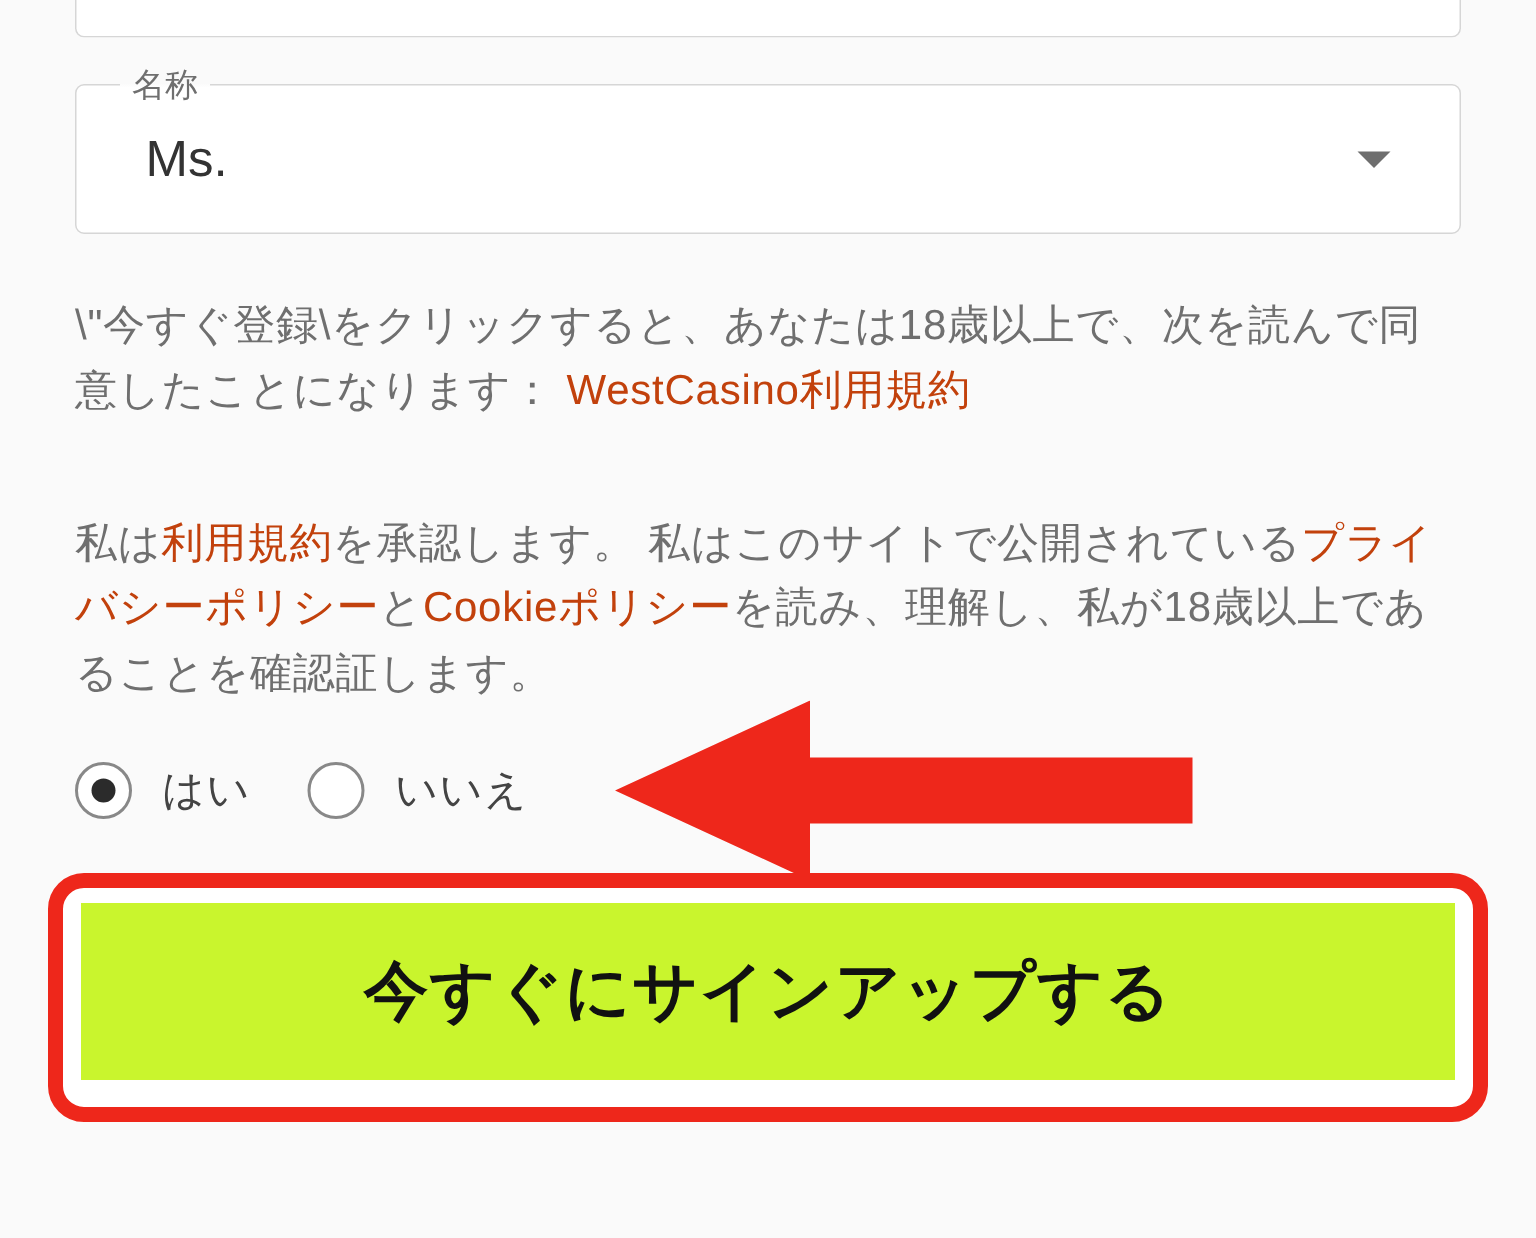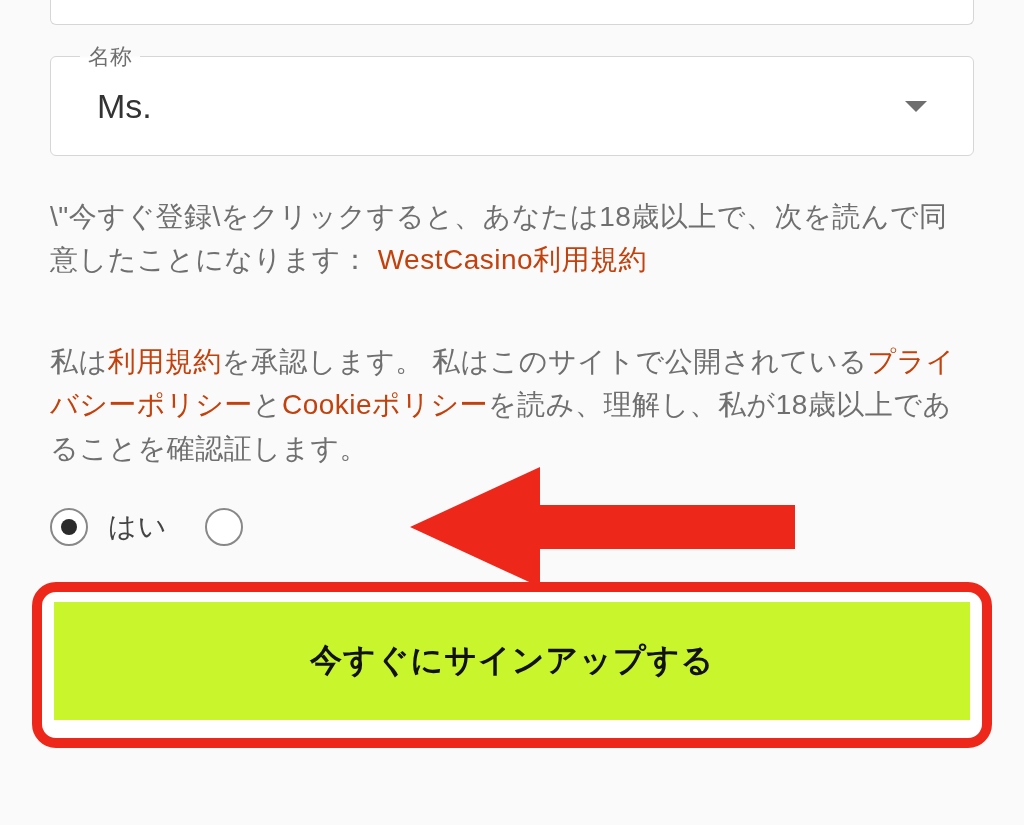--- a/index.html
+++ b/index.html
@@ -140,21 +140,21 @@
     background: #fff;
   }
   .signup-btn {
     width: 100%;
     height: 124px;
     background: #c9f52d;
     border: none;
     display: flex;
     align-items: center;
     justify-content: center;
-    font-size: 32px;
+    font-size: 43px;
     font-weight: 700;
     color: #111;
     letter-spacing: 1px;
     cursor: pointer;
     border-bottom: 6px solid #fff;
   }
 </style>
 </head>
 <body>
 
@@ -173,20 +173,21 @@
 </p>
 
 <p class="para2">
   <span>私は</span><span class="link">利用規約</span><span>を承認します。 私はこのサイトで公開されている</span><span class="link">プライバシーポリシー</span><span>と</span><span class="link">Cookieポリシー</span><span>を読み、理解し、私が18歳以上であることを確認証します。</span>
 </p>
 
 <div class="radio-row">
   <span class="radio checked"></span>
   <span class="radio-label">はい</span>
   <span class="radio"></span>
+  <span class="radio-label">いいえ</span>
 </div>
 
 <svg class="arrow" width="390" height="120">
   <polygon points="0,60 130,0 130,38 385,38 385,82 130,82 130,120" fill="#ee271b"></polygon>
 </svg>
 
 <div class="signup-wrap">
   <button class="signup-btn">今すぐにサインアップする</button>
 </div>
 

